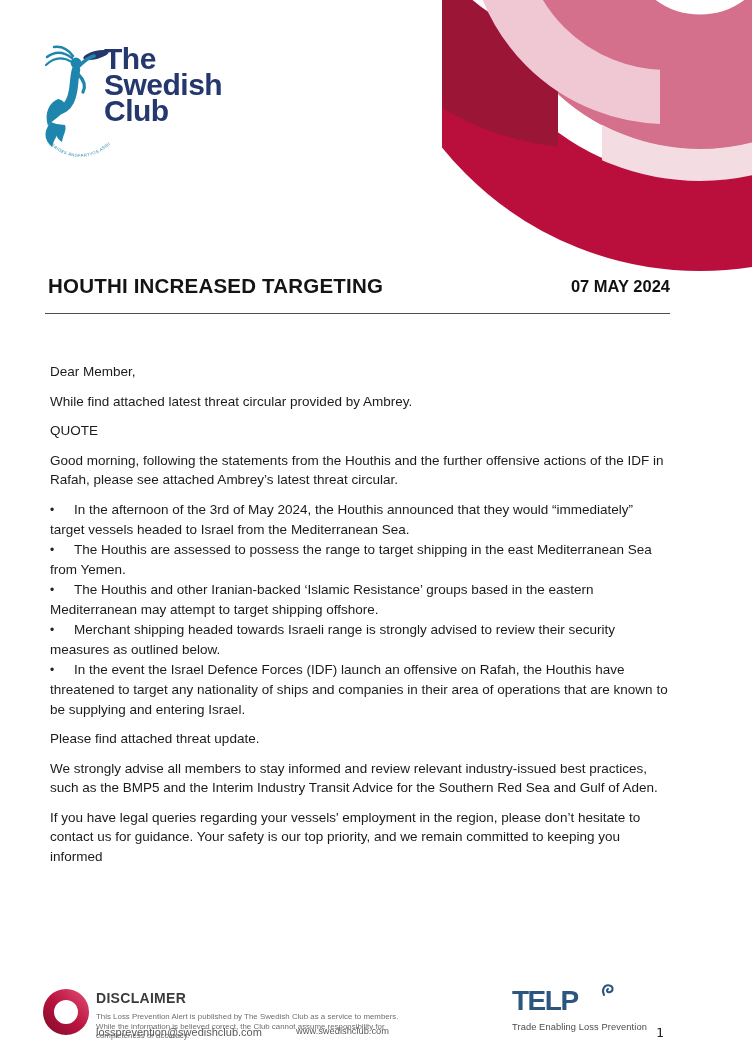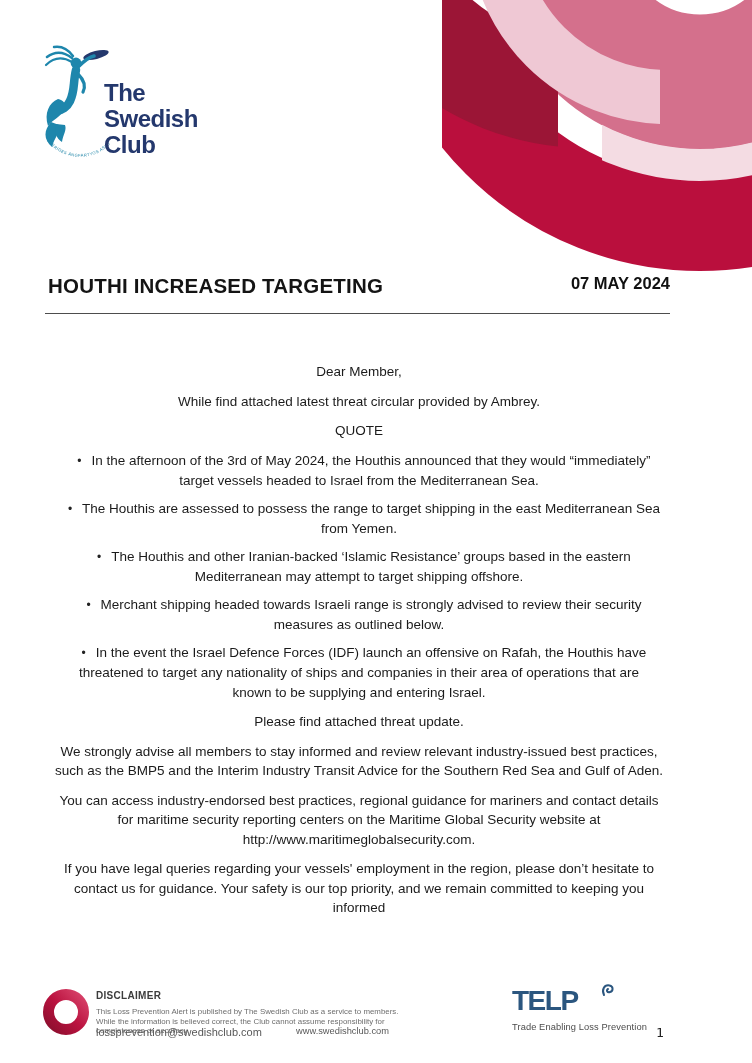--- a/index.html
+++ b/index.html
@@ -6,51 +6,51 @@
   .page{
     position:relative; width:752px; height:1063px; background:#ffffff;
     font-family:"Liberation Sans", sans-serif; color:#1c1c1c; overflow:hidden;
   }
   
   .swoosh{position:absolute; top:0; right:0; width:310px; height:300px;}
   
   .logo{position:absolute; left:42px; top:44px; width:220px; height:124px;}
   .logo-mermaid{position:absolute; left:0; top:0; width:74px; height:122px;}
   .logo-text{
-    position:absolute; left:62px; top:36px; line-height:26px; font-size:24px;
+    position:absolute; left:62px; top:2px; line-height:26px; font-size:30px;
     font-weight:700; color:#24386d; letter-spacing:-0.5px;
   }
   
   .h1{
     position:absolute; left:45px; top:212px; width:640px;
     font-size:33px; letter-spacing:-1px; white-space:nowrap;
   }
   .h1 .strong{font-weight:700; color:#a41931;}
   .h1 .light{font-weight:400; color:#ad3049; margin-left:6px;}
   .subrow{
     position:absolute; left:48px; top:274px; width:622px;
-    display:flex; justify-content:space-between; align-items:flex-start;
+    display:flex; justify-content:space-between; align-items:center;
   }
   .subtitle{font-size:20.5px; font-weight:600; color:#141414; letter-spacing:0.2px;}
   .date{font-size:16.5px; font-weight:700; color:#111;}
   .rule{position:absolute; left:45px; top:313px; width:625px; height:1px; background:#4d4d4d;}
   
   .body{
     position:absolute; left:50px; top:362px; width:618px;
     font-size:13.5px; line-height:19.5px; color:#1b1b1b;
   }
-  .body p{margin:0 0 10px 0;text-align:center;}
+  .body p{margin:0 0 10px 0;}
   .body .bullets{margin:0 0 10px 0;}
-  .body .bullet{margin:8px;}
+  .body .bullet{margin:0;}
   .blt{display:inline-block; width:24px; font-size:12px; color:#222;}
   .linkish{color:#1b1b1b; text-decoration:none;}
   
   .footer-ring{position:absolute; left:42px; top:988px; width:48px; height:48px;}
   .disc{position:absolute; left:96px; top:990px; width:312px;}
-  .disc-title{font-size:10px; font-weight:700; color:#3c3c3c; letter-spacing:0.3px;}
+  .disc-title{font-size:14px; font-weight:700; color:#3c3c3c; letter-spacing:0.3px;}
   .disc-text{font-size:7.9px; line-height:9.6px; color:#6e6e6e; margin-top:6px;}
   .contact-row{position:absolute; left:96px; top:1026px; width:330px; display:flex;}
   .contact-row .email{font-size:11px; color:#585858; width:148px;}
   .contact-row .web{font-size:9.3px; color:#585858; margin-left:52px;}
   .telp{position:absolute; left:512px; top:982px; width:160px;}
   .telp-word{
     font-size:28px; font-weight:800; color:#2b567f; letter-spacing:-1.5px;
     line-height:38px; display:inline-block;
   }
   .telp-fish{position:absolute; left:88px; top:0px; width:16px; height:16px;}
@@ -135,32 +135,32 @@
   <div class="subrow">
     <span class="subtitle">HOUTHI INCREASED TARGETING</span>
     <span class="date">07 MAY 2024</span>
   </div>
   <div class="rule"></div>
 
   <div class="body">
     <p>Dear Member,</p>
     <p>While find attached latest threat circular provided by Ambrey.</p>
     <p>QUOTE</p>
+    <p>Good morning, following the statements from the Houthis and the further offensive actions of the IDF in Rafah, please see attached Ambrey’s latest threat circular.</p>
 
     <div class="bullets">
       <p class="bullet"><span class="blt">•</span><span>In the afternoon of the 3rd of May 2024, the Houthis announced that they would “immediately” target vessels headed to Israel from the Mediterranean Sea.</span></p>
       <p class="bullet"><span class="blt">•</span><span>The Houthis are assessed to possess the range to target shipping in the east Mediterranean Sea from Yemen.</span></p>
       <p class="bullet"><span class="blt">•</span><span>The Houthis and other Iranian-backed ‘Islamic Resistance’ groups based in the eastern Mediterranean may attempt to target shipping offshore.</span></p>
       <p class="bullet"><span class="blt">•</span><span>Merchant shipping headed towards Israeli range is strongly advised to review their security measures as outlined below.</span></p>
       <p class="bullet"><span class="blt">•</span><span>In the event the Israel Defence Forces (IDF) launch an offensive on Rafah, the Houthis have threatened to target any nationality of ships and companies in their area of operations that are known to be supplying and entering Israel.</span></p>
     </div>
 
     <p>Please find attached threat update.</p>
     <p>We strongly advise all members to stay informed and review relevant industry-issued best practices, such as the BMP5 and the Interim Industry Transit Advice for the Southern Red Sea and Gulf of Aden.</p>
-    <p><span>You can access industry-endorsed best practices, regional guidance for mariners and contact details for maritime security reporting centers on the Maritime Global Security website at </span><span class="linkish">http://www.maritimeglobalsecurity.com.</span></p>
     <p>If you have legal queries regarding your vessels' employment in the region, please don’t hesitate to contact us for guidance. Your safety is our top priority, and we remain committed to keeping you informed</p>
   </div>
 
   <svg class="footer-ring" viewBox="0 0 48 48" aria-hidden="true">
     <defs>
       <linearGradient id="ringGrad" x1="1" y1="0" x2="0" y2="1">
         <stop offset="0" stop-color="#d8436a"></stop>
         <stop offset="0.5" stop-color="#bb1340"></stop>
         <stop offset="1" stop-color="#8c0e2e"></stop>
       </linearGradient>

